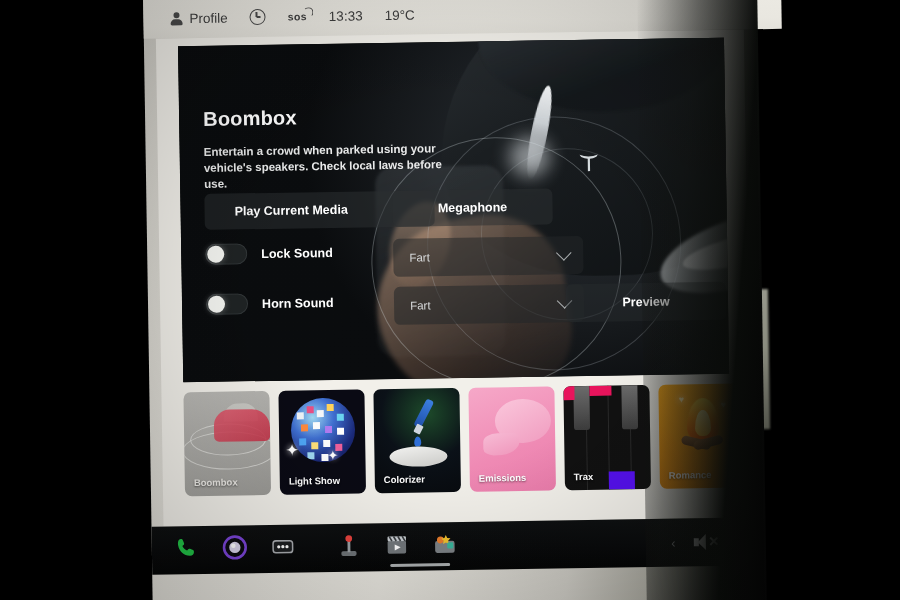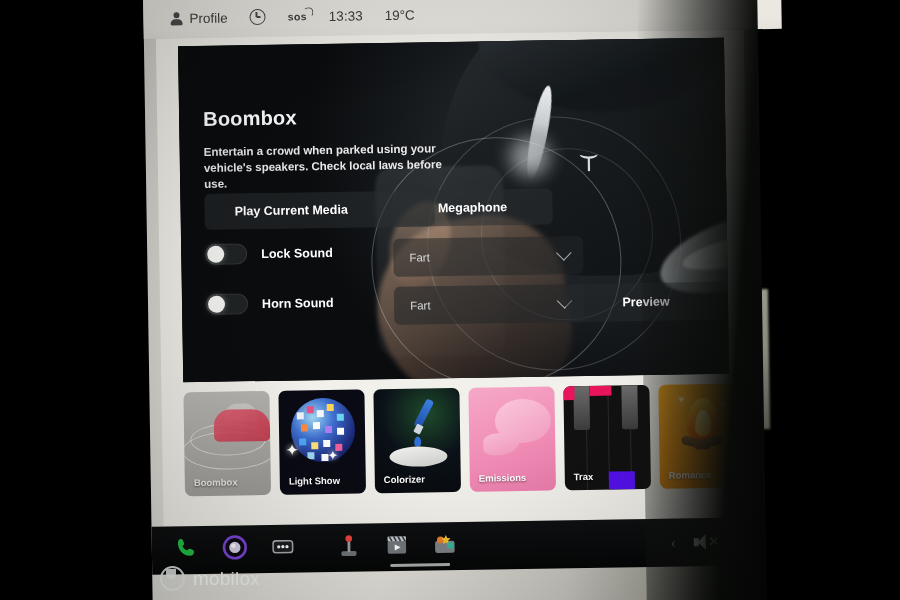--- a/index.html
+++ b/index.html
@@ -410,17 +410,13 @@
           <span class="sp-x">✕</span>
         </span>
         <span class="tb-chev">›</span>
       </div>
     </div>
 
     <div class="bezel-dark-right"></div>
     <div class="photo-grain"></div>
   </div>
 
-  <div class="watermark">
-    <span class="wm-logo"></span>
-    <span class="wm-text">mobilox</span>
-  </div>
 </div>
 
 </body></html>

